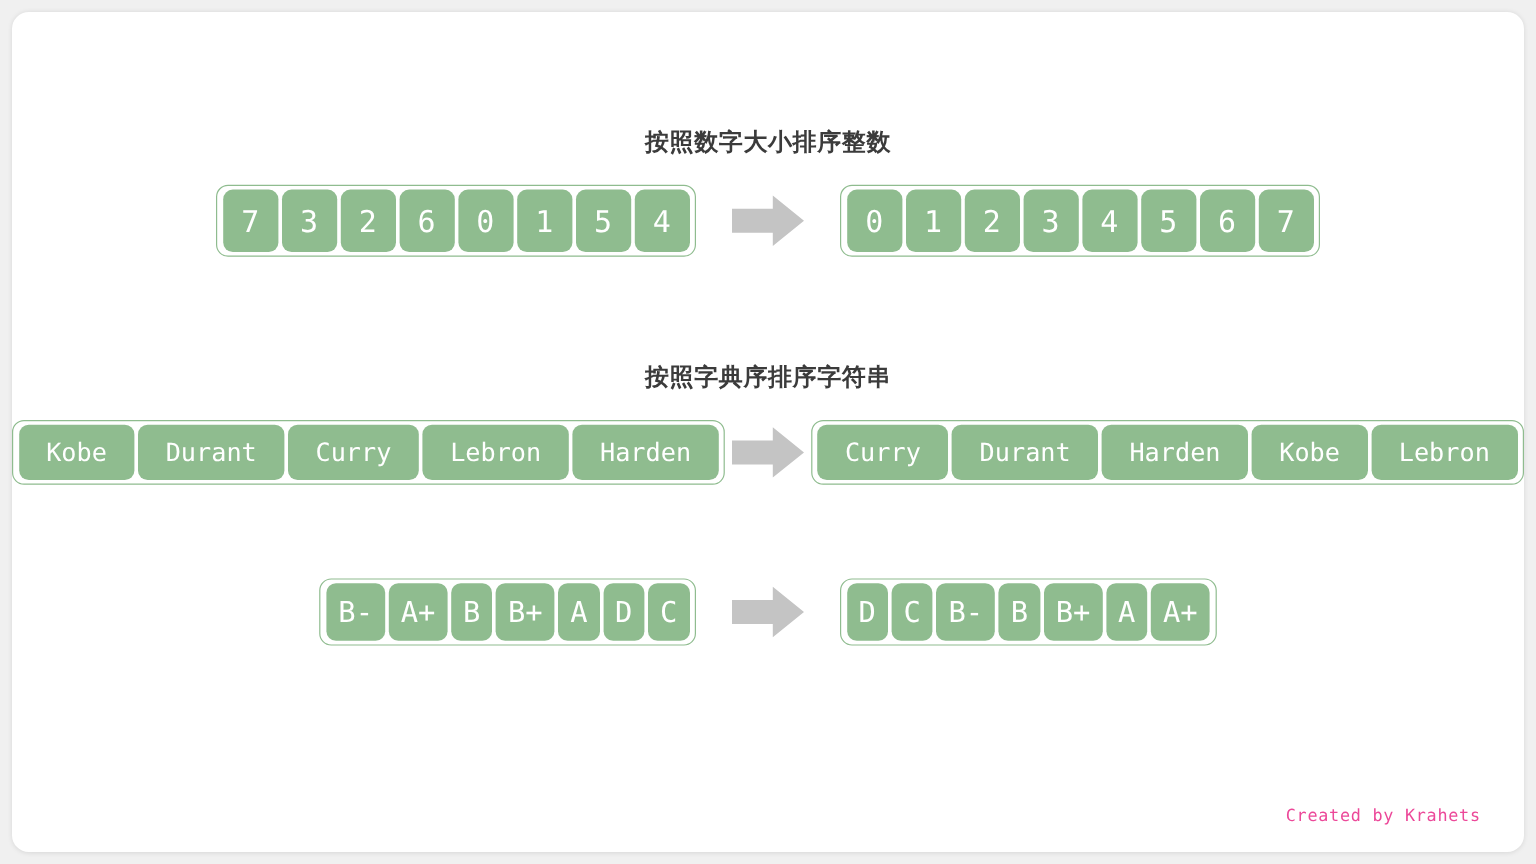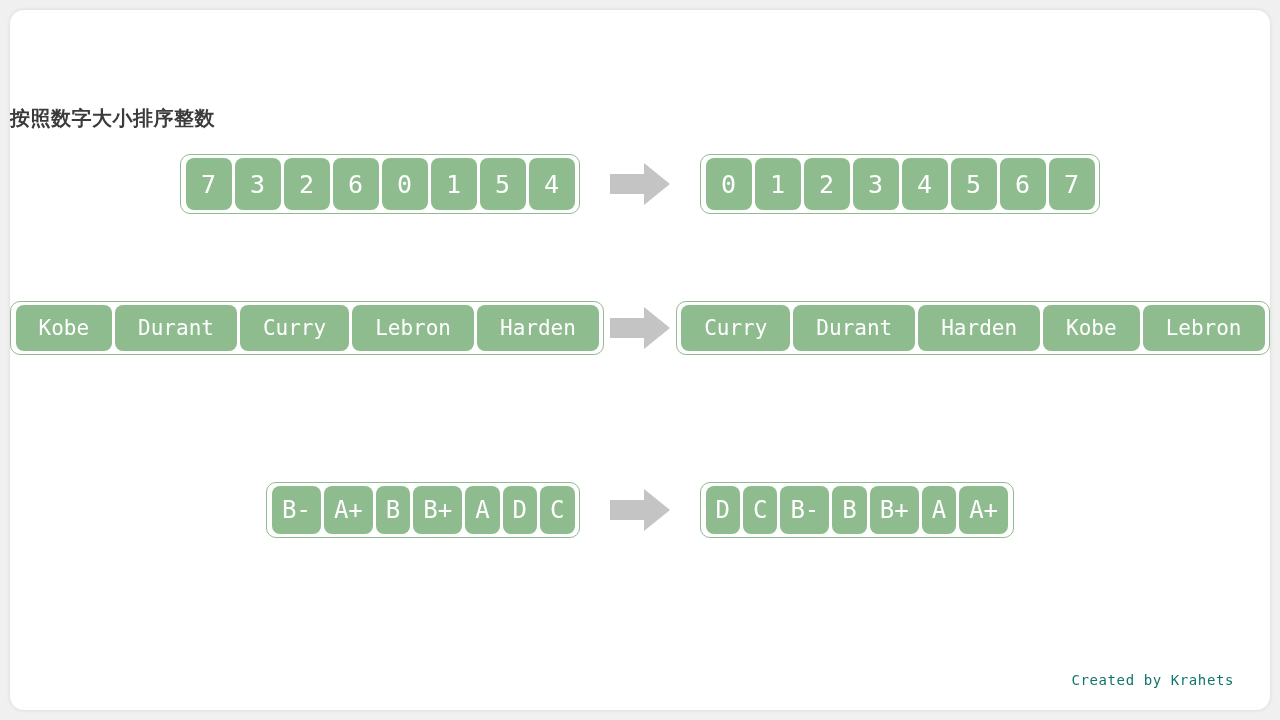--- a/index.html
+++ b/index.html
@@ -22,21 +22,21 @@
     overflow: hidden;
   }
 
   .row {
     position: absolute;
     left: 0;
     width: 100%;
   }
 
   .row-title {
-    text-align: left;
+    text-align: center;
     font-family: "Liberation Sans", sans-serif;
     font-weight: bold;
     font-size: 20px;
     color: #3b3b3b;
     letter-spacing: 0.5px;
     margin: 0 0 22px 0;
   }
 
   .row-body {
     display: flex;
@@ -100,21 +100,21 @@
     display: block;
   }
 
   
   #footer {
     position: absolute;
     right: 36px;
     bottom: 22px;
     font-family: "DejaVu Sans Mono", "Liberation Mono", monospace;
     font-size: 14px;
-    color: #0f766e;
+    color: #ec4899;
     letter-spacing: 0.6px;
   }
 </style>
 </head>
 <body>
 
 <div id="card">
 
   <div class="row" id="row-0" style="top:95px">
     <div class="row-title">按照数字大小排序整数</div>
@@ -141,20 +141,21 @@
           <div class="cell">3</div>
           <div class="cell">4</div>
           <div class="cell">5</div>
           <div class="cell">6</div>
           <div class="cell">7</div>
         </div>
     </div>
   </div>
 
   <div class="row" id="row-1" style="top:291px">
+    <div class="row-title">按照字典序排序字符串</div>
     <div class="row-body">
       <div class="array str" id="arr-1-before">
           <div class="cell">Kobe</div>
           <div class="cell">Durant</div>
           <div class="cell">Curry</div>
           <div class="cell">Lebron</div>
           <div class="cell">Harden</div>
         </div>
       <div class="arrow-wrap">
         <svg class="arrow" viewBox="0 0 64 46" xmlns="http://www.w3.org/2000/svg" aria-hidden="true">

